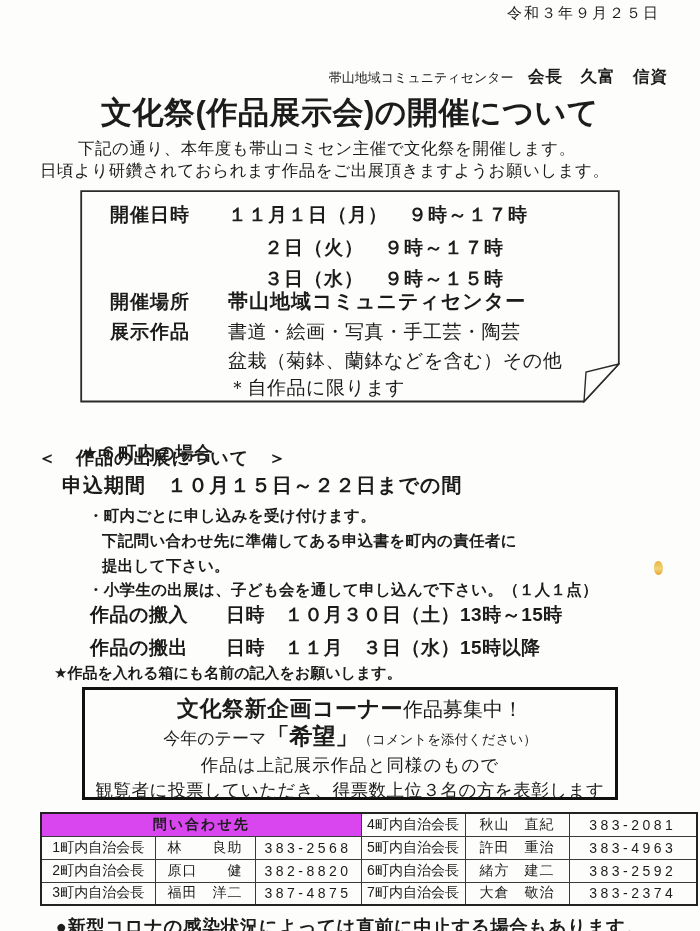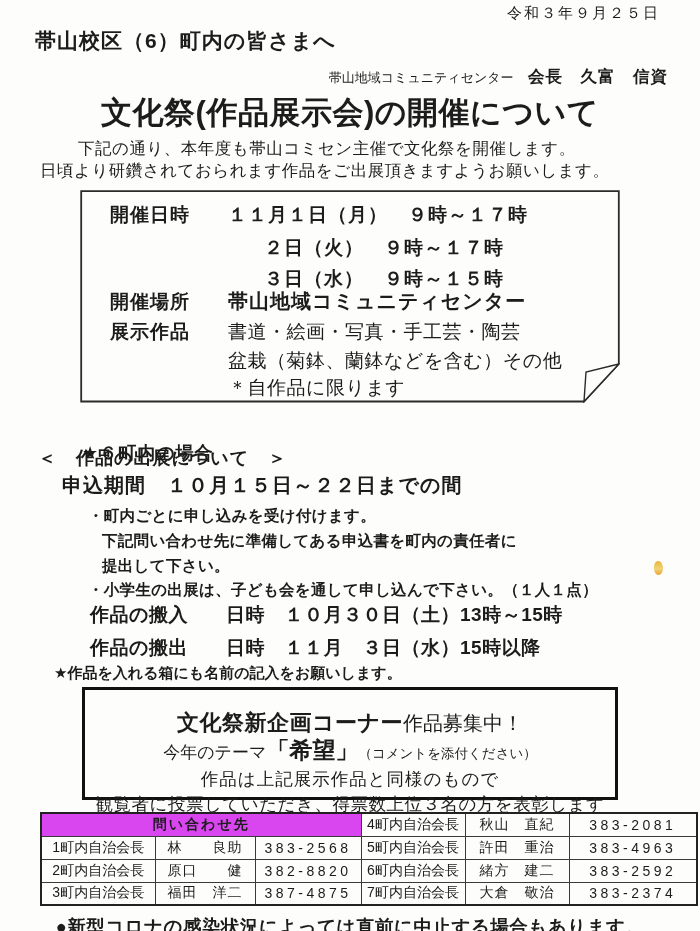--- a/index.html
+++ b/index.html
@@ -44,21 +44,21 @@
   .note4 { top: 580px; left: 88px; }
   .carry { font-size: 19px; font-weight: bold; letter-spacing: 0.5px; }
   .carry-in-lbl  { top: 602px; left: 90px; }
   .carry-in-val  { top: 602px; left: 226px; }
   .carry-out-lbl { top: 635px; left: 90px; }
   .carry-out-val { top: 635px; left: 226px; }
   .name-note { top: 664px; left: 54px; font-size: 15px; font-weight: bold; }
 
   .promo-box { left: 82px; top: 687px; width: 536px; height: 113px;
     border: 3px solid #111; background: #fdfdfb; text-align: center;
-    padding-top: 19px; }
+    padding-top: 5px; }
   .promo-line1 { font-size: 20px; line-height: 28px; white-space: nowrap; }
   .promo-line1 .strong { font-size: 22px; font-weight: bold; letter-spacing: 0.5px; }
   .promo-line2 { font-size: 17px; line-height: 27px; white-space: nowrap; }
   .promo-line2 .theme { font-size: 23px; font-weight: bold; }
   .promo-line2 .theme-note { font-size: 13.5px; }
   .promo-line3 { font-size: 17.5px; line-height: 25px; letter-spacing: 1px; white-space: nowrap; }
   .promo-line4 { font-size: 17.5px; line-height: 24px; letter-spacing: 0.5px; white-space: nowrap; }
 
   table.contacts { position: absolute; left: 40px; top: 812px; width: 656px;
     border-collapse: collapse; table-layout: fixed; }
@@ -78,21 +78,20 @@
 
   svg.box-outline { position: absolute; left: 0; top: 0; }
 </style>
 </head>
 <body>
 
 <div class="page">
 
   <div class="abs issue-date">令和３年９月２５日</div>
 
-  <div class="abs addressee">帯山校区（6）町内の皆さまへ</div>
 
   <div class="abs sender">
     <span class="org">帯山地域コミュニティセンター</span>
     <span class="name b">会長　久富　信資</span>
   </div>
 
   <div class="abs doc-title">文化祭(作品展示会)の開催について</div>
 
   <div class="abs intro1">下記の通り、本年度も帯山コミセン主催で文化祭を開催します。</div>
   <div class="abs intro2">日頃より研鑽されておられます作品をご出展頂きますようお願いします。</div>

